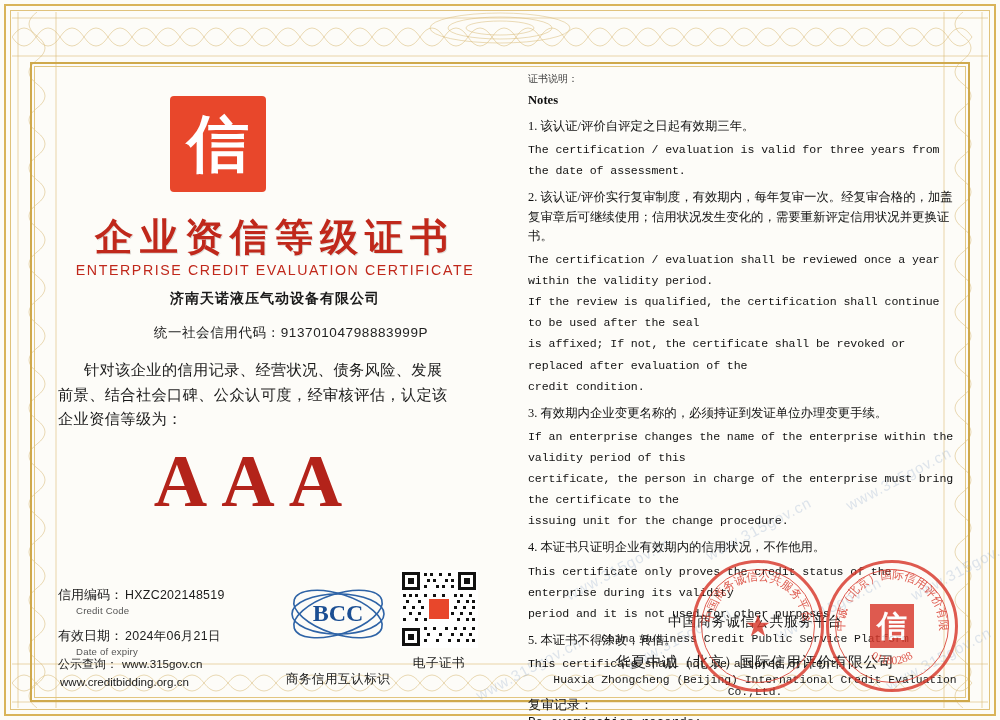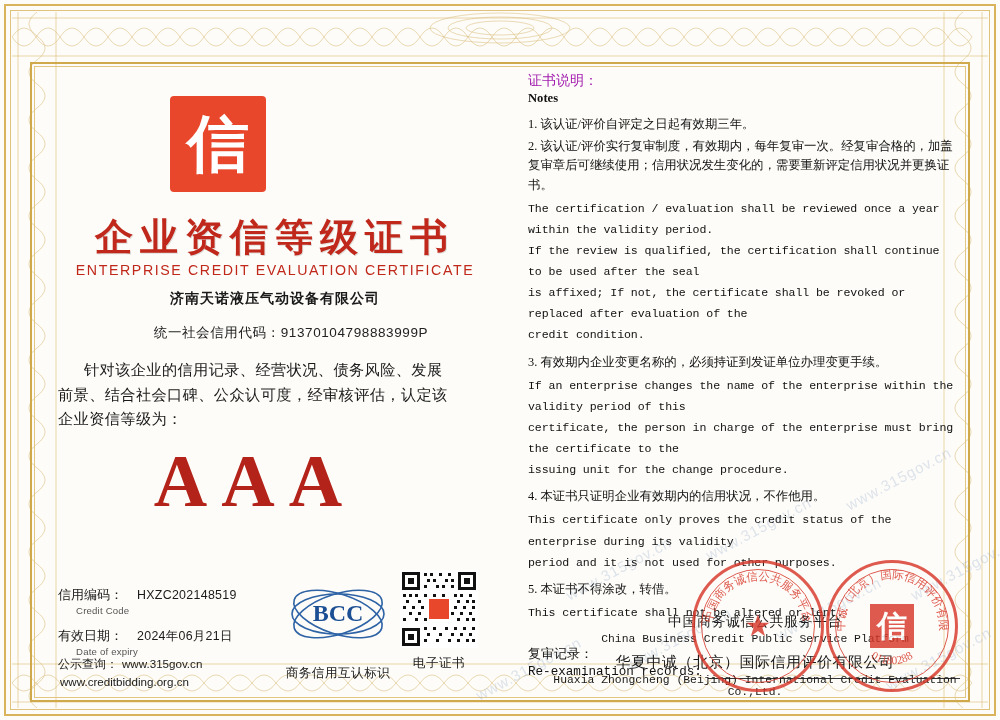--- a/index.html
+++ b/index.html
@@ -159,21 +159,21 @@
   
   .fields {
     position: absolute;
     left: 18px; bottom: 26px;
     width: 225px;
   }
   .field { margin-bottom: 11px; }
   .field .row {
     display: flex;
     align-items: baseline;
-    gap: 14px;
+    gap: 2px;
   }
   .field .lbl-cn {
     color: #1a1a1a;
     font-size: 13px;
     white-space: nowrap;
     font-family: "Liberation Serif", serif;
   }
   .field .val {
     color: #1a1a1a;
     font-size: 12.4px;
@@ -198,21 +198,21 @@
   .urls .link { color: #1a1a1a; }
 
   
   .bcc {
     position: absolute;
     left: 248px; bottom: 46px;
     width: 100px; height: 64px;
   }
   .bcc-caption {
     position: absolute;
-    left: 228px; bottom: 12px;
+    left: 228px; bottom: 6px;
     width: 140px;
     text-align: center;
     font-size: 12.6px;
     color: #1a1a1a;
     font-family: "Liberation Serif", serif;
     letter-spacing: 0.5px;
   }
 
   
   .qr-wrap {
@@ -234,24 +234,24 @@
   .qr-center {
     position: absolute;
     left: 27px; top: 27px;
     width: 24px; height: 24px;
     background: #e8472b;
     border: 2px solid #fff;
   }
 
   
   .notes-head {
-    color: #a21caf;
-    font-size: 14px;
-    font-family: "Liberation Serif", serif;
-    margin-bottom: 1px;
+    color: #404040;
+    font-size: 10px;
+    font-family: "Liberation Serif", serif;
+    margin-bottom: 7px;
   }
   .notes-head-en {
     color: #111;
     font-size: 12.6px;
     font-weight: bold;
     font-family: "Liberation Serif", serif;
     margin-bottom: 9px;
   }
   .note-cn {
     color: #111;
@@ -581,20 +581,21 @@
       <div class="qr-caption">电子证书</div>
     </div>
 
     <div class="right">
 
       <div class="notes-head">证书说明：</div>
       <div class="notes-head-en">Notes</div>
 
       <div>
         <div class="note-cn">1. 该认证/评价自评定之日起有效期三年。</div>
+        <div class="note-en">The certification / evaluation is valid for three years from the date of assessment.</div>
       </div>
 
       <div>
         <div class="note-cn">2. 该认证/评价实行复审制度，有效期内，每年复审一次。经复审合格的，加盖复审章后可继续使用；信用状况发生变化的，需要重新评定信用状况并更换证书。</div>
         <div class="note-en">
           <div>The certification / evaluation shall be reviewed once a year within the validity period.</div>
           <div>If the review is qualified,  the certification shall continue to be used after the seal</div>
           <div>is affixed; If not, the certificate shall be revoked or replaced after evaluation of the</div>
           <div>credit condition.</div>
         </div>

